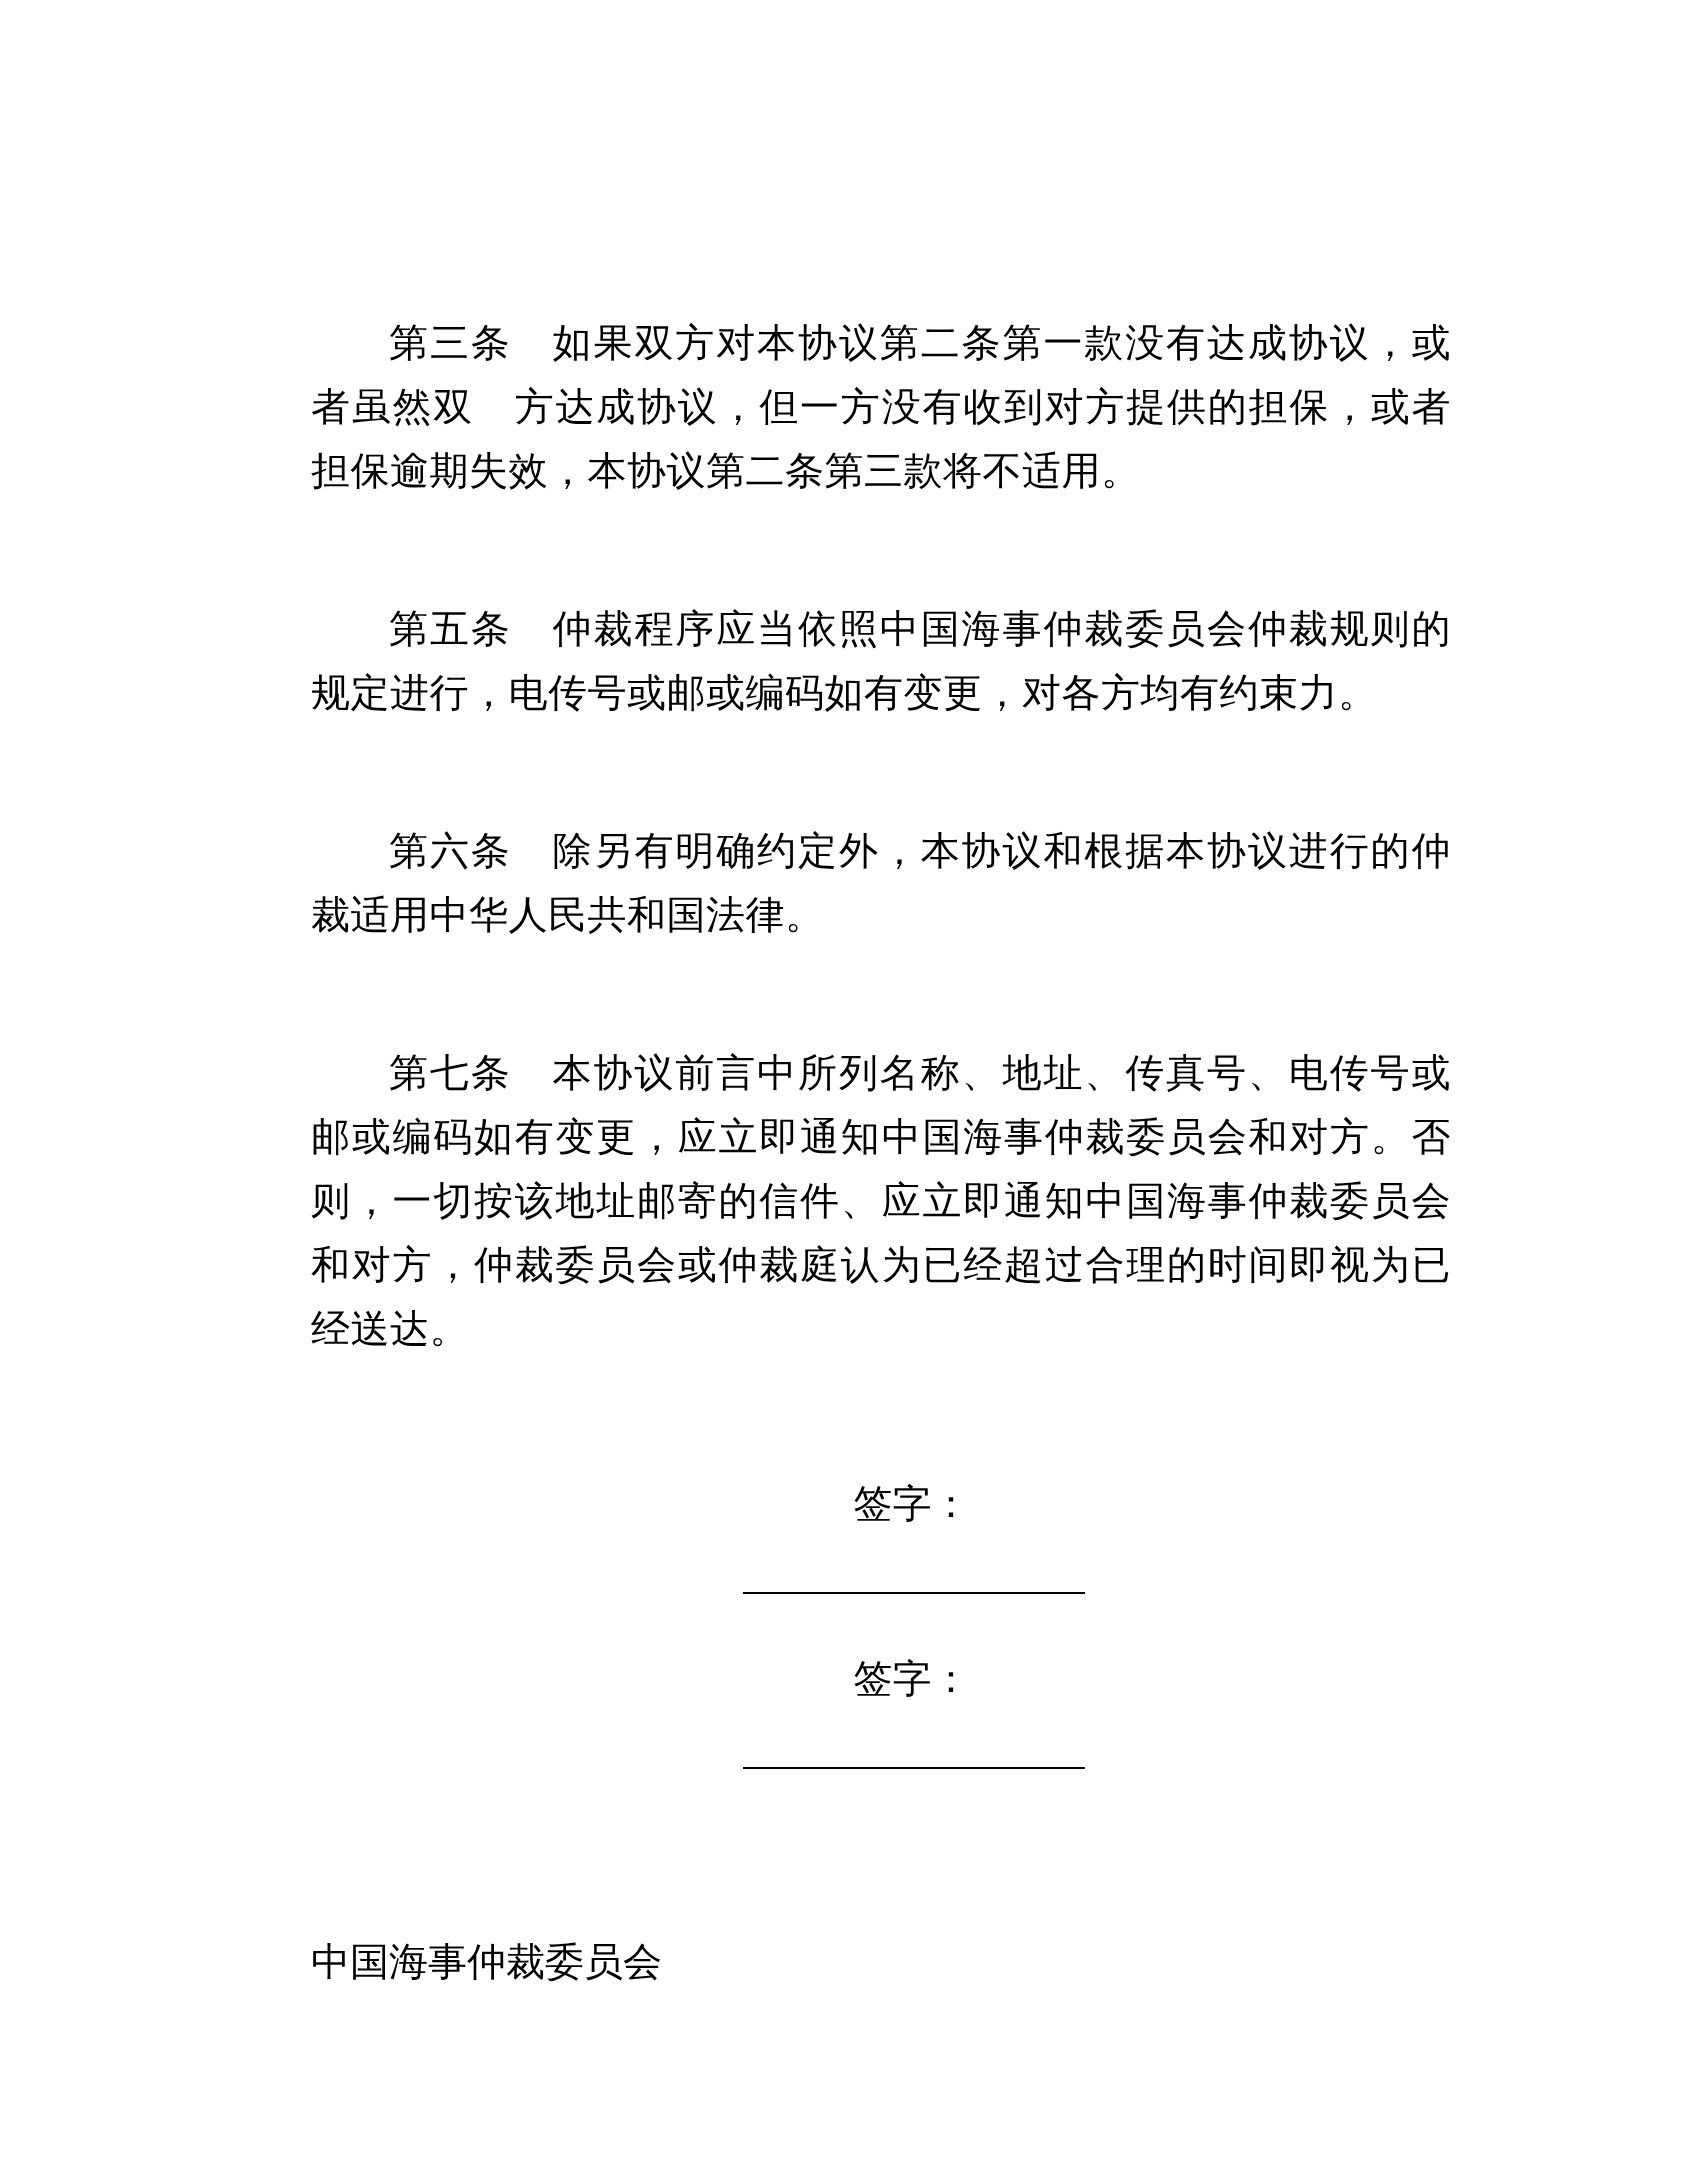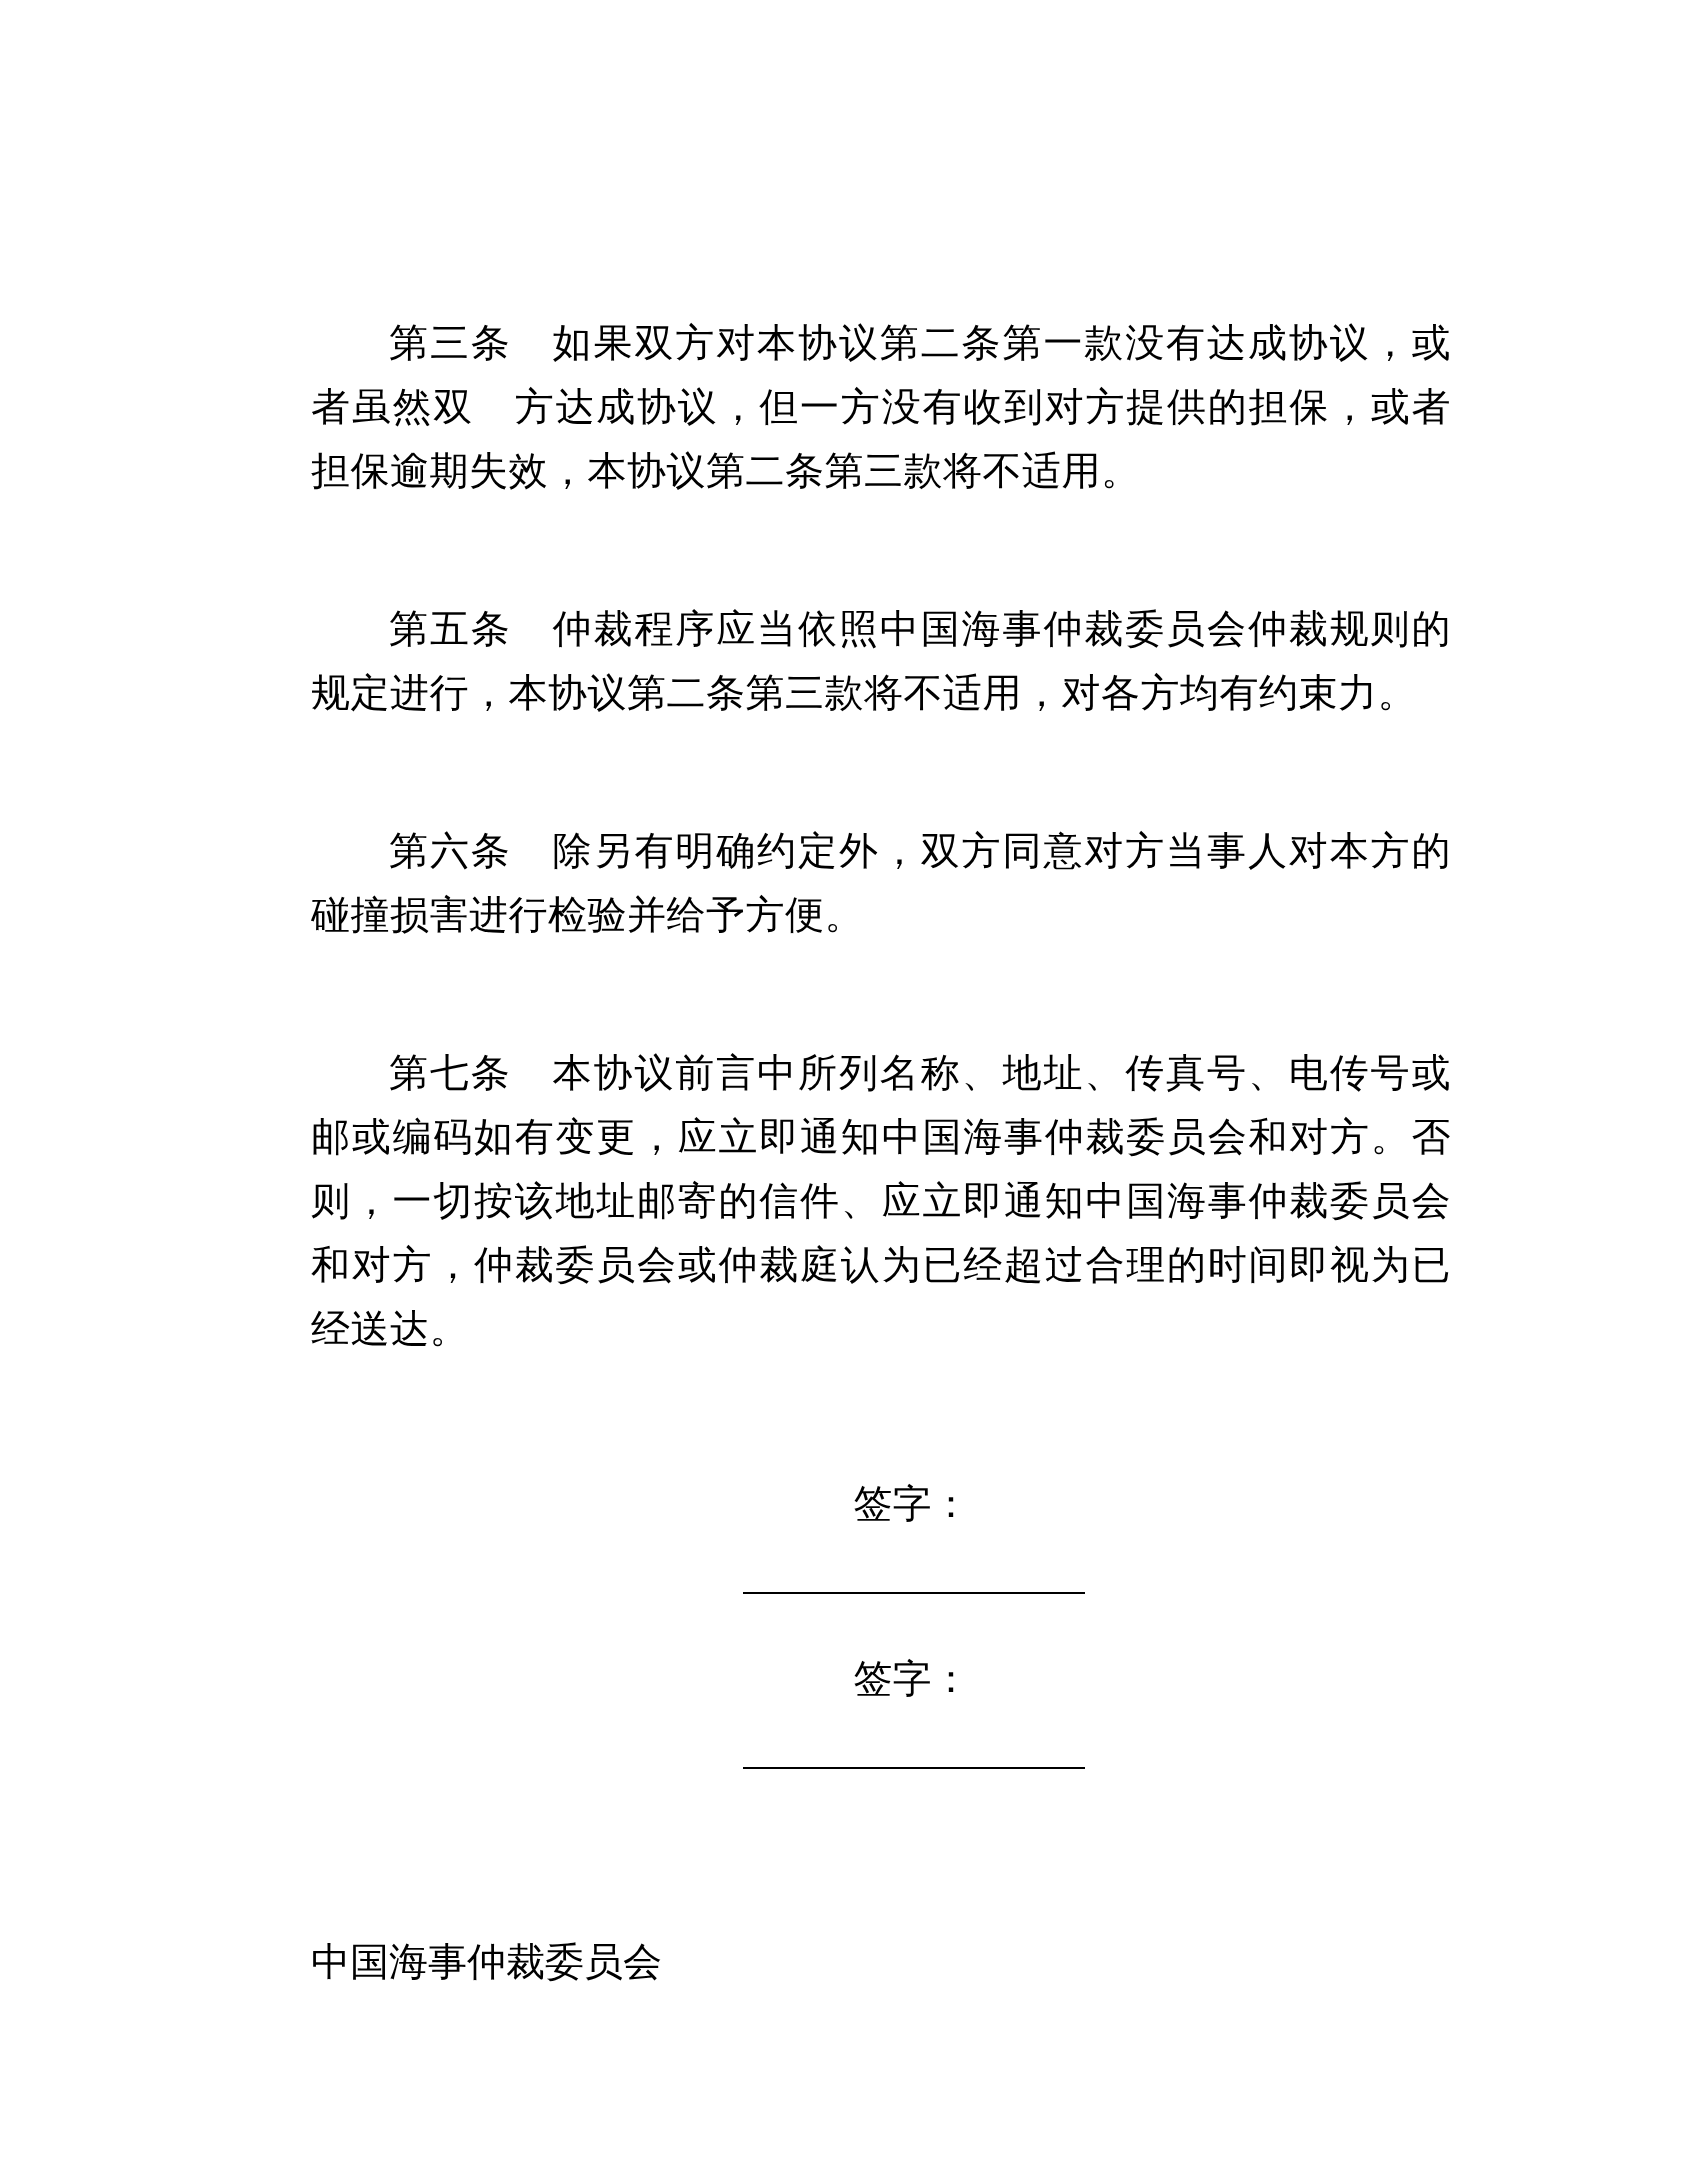--- a/index.html
+++ b/index.html
@@ -67,23 +67,23 @@
 </style>
 </head>
 <body>
 
 <div class="page">
   <div class="content">
 
     <p class="para">第三条　如果双方对本协议第二条第一款没有达成协议，或者虽然双　方达成协议，但一方没有收到对方提供的担保，或者担保逾期失效，本协议第二条第三款将不适用。</p>
 
 
-    <p class="para">第五条　仲裁程序应当依照中国海事仲裁委员会仲裁规则的规定进行，本协议第二条第三款将不适用，对各方均有约束力。</p>
+    <p class="para">第五条　仲裁程序应当依照中国海事仲裁委员会仲裁规则的规定进行，电传号或邮或编码如有变更，对各方均有约束力。</p>
 
-    <p class="para">第六条　除另有明确约定外，双方同意对方当事人对本方的碰撞损害进行检验并给予方便。</p>
+    <p class="para">第六条　除另有明确约定外，本协议和根据本协议进行的仲裁适用中华人民共和国法律。</p>
 
     <p class="para">第七条　本协议前言中所列名称、地址、传真号、电传号或邮或编码如有变更，应立即通知中国海事仲裁委员会和对方。否则，一切按该地址邮寄的信件、应立即通知中国海事仲裁委员会和对方，仲裁委员会或仲裁庭认为已经超过合理的时间即视为已经送达。</p>
 
     <div class="signature-row">
       <span class="sig-label">签字：</span>
       <span class="sig-line"></span>
       <span class="sig-gap"></span>
       <span class="sig-label">签字：</span>
       <span class="sig-line"></span>
     </div>

